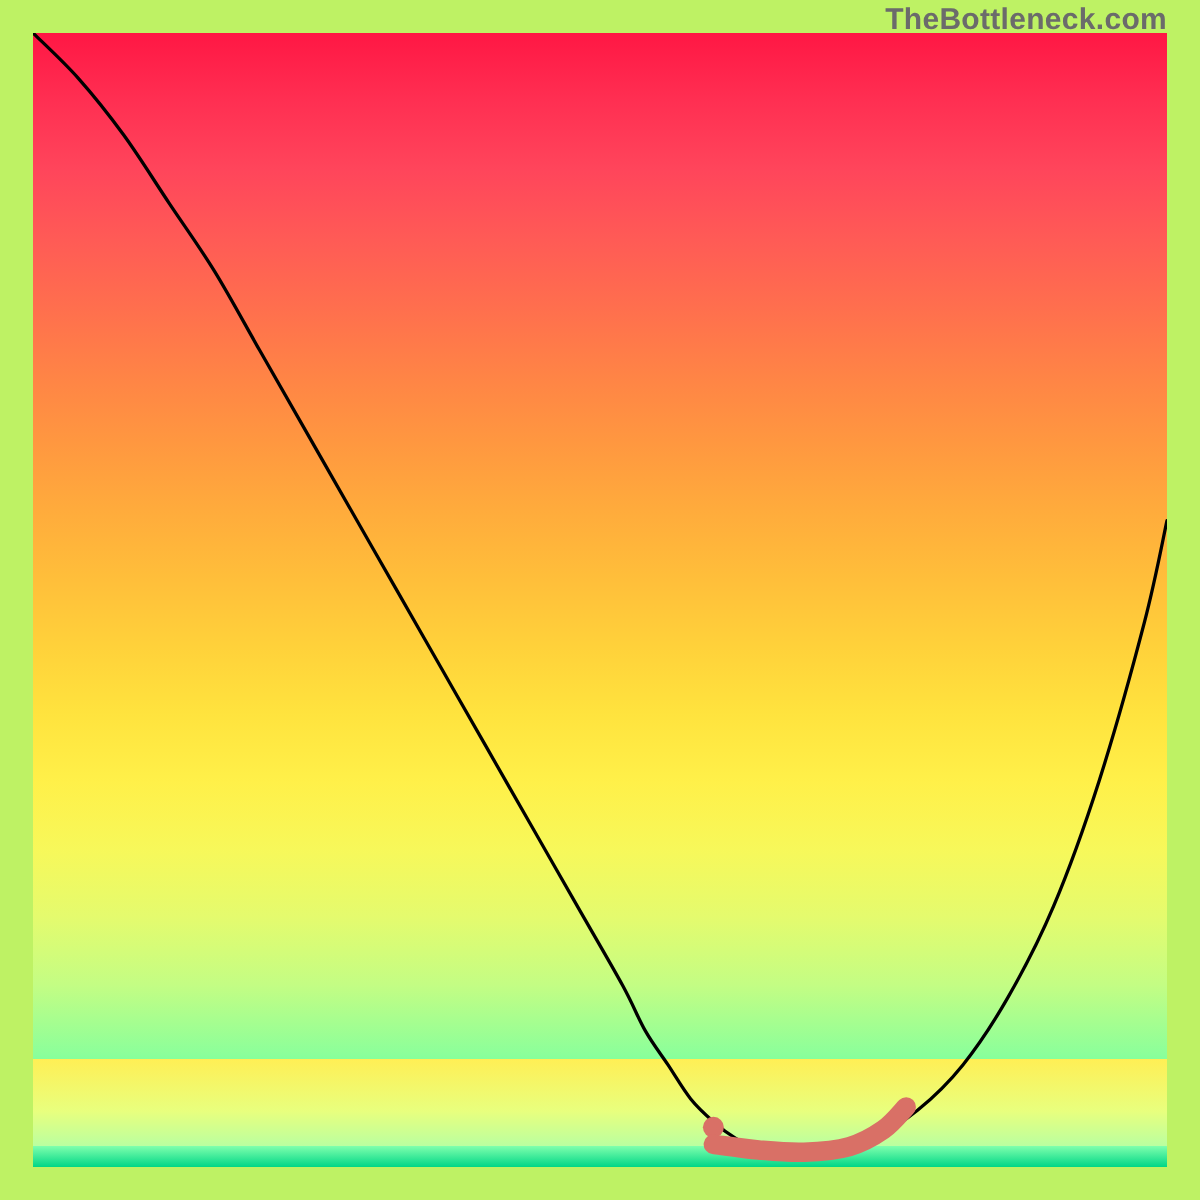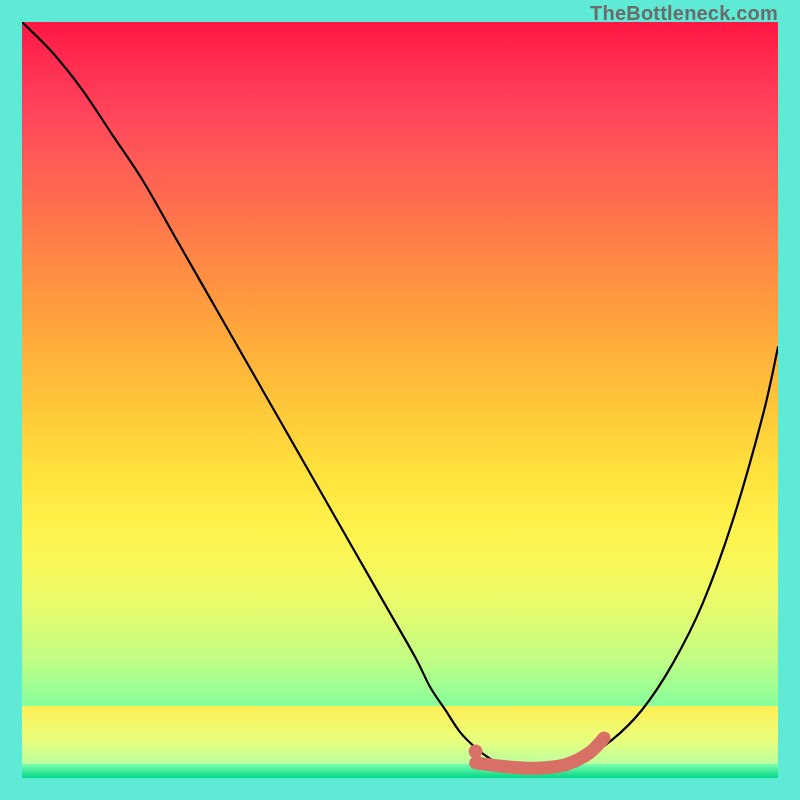--- a/index.html
+++ b/index.html
@@ -1,21 +1,21 @@
 <!DOCTYPE html>
 <html><head>
 <meta charset="utf-8">
 <style>
   * { margin: 0; padding: 0; box-sizing: border-box; }
   html, body { width: 800px; height: 800px; overflow: hidden; background: #000; }
   .frame {
     position: relative;
     width: 800px;
     height: 800px;
-    background: #5eead4;
+    background: #bef264;
   }
   .plot-area {
     position: absolute;
     left: 22px;
     top: 22px;
     width: 756px;
     height: 756px;
     overflow: hidden;
   }
   .gradient {

